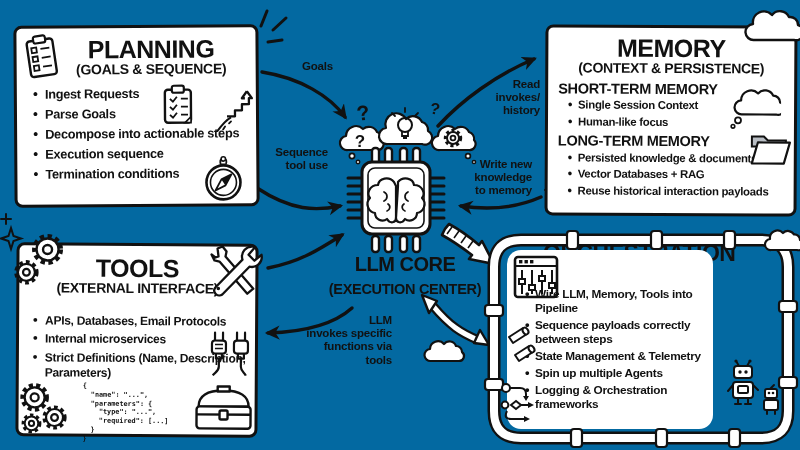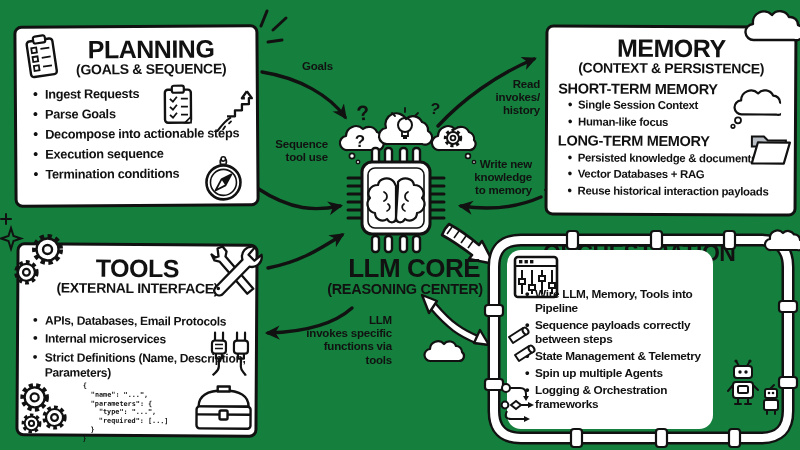--- a/index.html
+++ b/index.html
@@ -1,16 +1,16 @@
 <!DOCTYPE html>
 <html><head>
 <meta charset="utf-8">
 <style>
   html,body{margin:0;padding:0;background:#fff;}
-  #canvas{position:relative;width:800px;height:450px;background:#15803d;overflow:hidden;
+  #canvas{position:relative;width:800px;height:450px;background:#0369a1;overflow:hidden;
           font-family:"Liberation Sans",sans-serif;color:#111;}
   svg{display:block;}
   .overlay{position:absolute;left:0;top:0;pointer-events:none;}
   .box{position:absolute;background:#fff;border:3.5px solid #111;border-radius:8px;z-index:2;box-sizing:border-box;}
   .box h1{margin:0;text-align:center;font-size:25px;font-weight:800;letter-spacing:-0.5px;line-height:1.05;}
   .box h2{margin:0;text-align:center;font-size:14px;font-weight:800;letter-spacing:-0.3px;line-height:1.1;}
   .box ul{margin:6px 0 0 0;padding:0;list-style:none;}
   .box li{position:relative;font-weight:700;letter-spacing:-0.3px;padding-left:14px;margin:3px 0;line-height:1.22;}
   .box li::before{content:"\2022";position:absolute;left:2px;top:-1px;font-size:1.1em;}
   .abs{position:absolute;}
@@ -34,22 +34,22 @@
   #tools pre{position:absolute;left:64px;top:136px;margin:0;font-family:"DejaVu Sans Mono",monospace;
              font-size:6.8px;font-weight:700;line-height:1.3;color:#111;}
   
   #orch{left:487px;top:233px;width:244px;height:212px;border:none;background:transparent;}
   #orch .inner{position:absolute;left:20px;top:17px;right:18px;bottom:16px;background:#fff;border-radius:14px;}
   #orch h1{font-size:23px;margin:8px 0 0 56px;text-align:left;}
   #orch h2{margin:0 0 0 50px;}
   #orch ul{margin:6px 0 0 36px;padding-right:4px;}
   #orch li{font-size:11.8px;margin:2.5px 0;padding-left:12px;}
   
-  #core-title{position:absolute;left:330px;top:253px;width:150px;text-align:right;
-              font-size:26px;font-weight:800;letter-spacing:-0.5px;z-index:3;}
+  #core-title{position:absolute;left:330px;top:253px;width:150px;text-align:center;
+              font-size:20px;font-weight:800;letter-spacing:-0.5px;z-index:3;}
   #core-sub{position:absolute;left:318px;top:281px;width:174px;text-align:center;
             font-size:14.5px;font-weight:800;letter-spacing:-0.3px;z-index:3;}
   .qmark{font-family:"Liberation Sans",sans-serif;font-weight:800;fill:#111;}
 </style>
 </head>
 <body>
 
 <div id="canvas">
 
   <svg class="overlay" width="800" height="450" viewBox="0 0 800 450" style="z-index:1">
@@ -380,24 +380,24 @@
     <rect x="28" y="26" width="56" height="60" rx="7" fill="#fff" stroke="#111" stroke-width="1.6"></rect>
 
     <g fill="#fff" stroke="#111" stroke-width="2.2" stroke-linejoin="round" stroke-linecap="round">
       <path d="M54,40 C49,34 39,36 38,43 C30,43 26,51 30,56 C25,61 28,70 35,71 C35,77 42,81 47,77 C50,82 56,81 56,76 L56,44 Z"></path>
       <path d="M58,40 C63,34 73,36 74,43 C82,43 86,51 82,56 C87,61 84,70 77,71 C77,77 70,81 65,77 C62,82 56,81 56,76 L58,44 Z"></path>
       <path d="M44,50 c4,2 4,7 0,9 M48,62 c3,2 2,6 -1,7 M68,50 c-4,2 -4,7 0,9 M64,62 c-3,2 -2,6 1,7" fill="none" stroke-width="1.7"></path>
     </g>
   </svg>
 
   <div id="core-title">LLM CORE</div>
-  <div id="core-sub">(REASONING CENTER)</div>
+  <div id="core-sub">(EXECUTION CENTER)</div>
 
   <div class="lbl" style="left:283px;top:60px;width:50px">Goals</div>
-  <div class="lbl" style="left:258px;top:138px;width:70px">Sequence
+  <div class="lbl" style="left:258px;top:146px;width:70px">Sequence
 tool use</div>
   <div class="lbl" style="left:478px;top:78px;width:62px">Read
 invokes/
 history</div>
   <div class="lbl" style="left:456px;top:158px;width:76px">Write new
 knowledge
 to memory</div>
   <div class="lbl" style="left:270px;top:314px;width:122px">LLM
 invokes specific
 functions via

